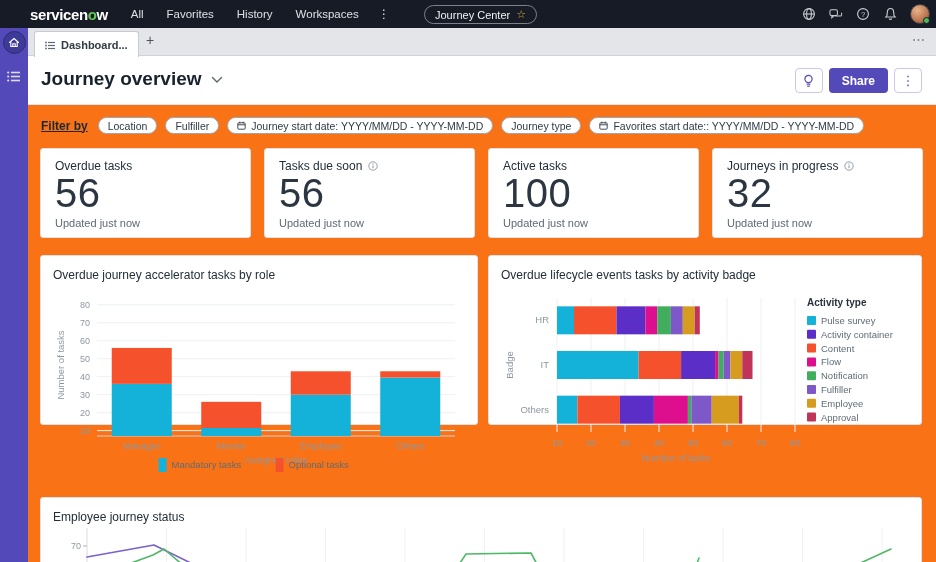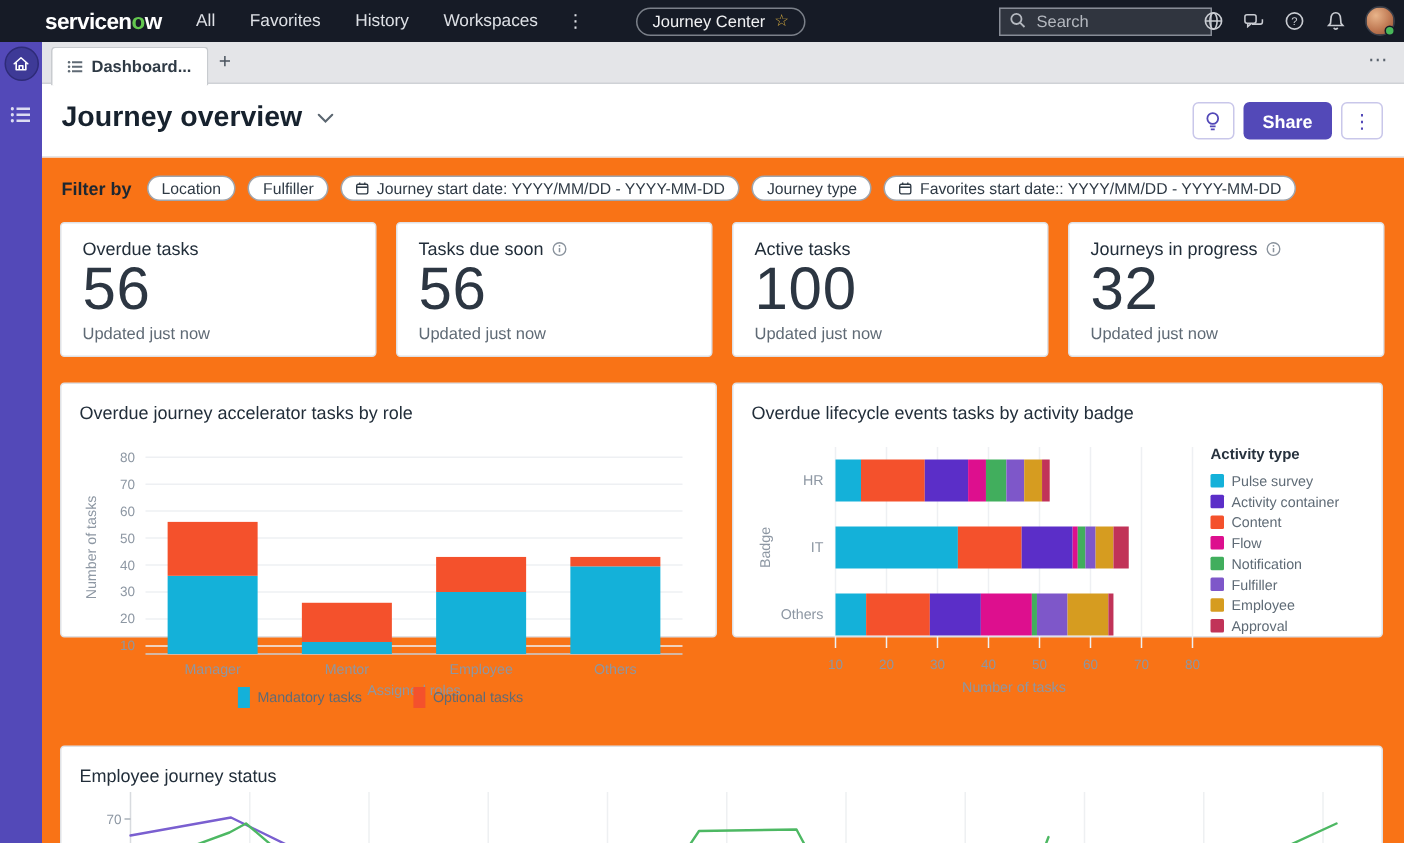--- a/index.html
+++ b/index.html
@@ -65,21 +65,21 @@
   .page-title { font-size:19px; font-weight:700; color:#17222e; }
   .header-actions { position:absolute; right:14px; top:12px; display:flex; gap:6px; }
   .btn-outline { width:28px; height:25px; border:1px solid #c9c7ea; border-radius:4px;
     background:#fff; display:flex; align-items:center; justify-content:center;
     color:#5349b8; cursor:pointer; font-size:13px; }
   .btn-share { height:25px; padding:0 13px; background:#5349b8; color:#ffffff;
     border:none; border-radius:4px; font-size:12px; font-weight:700; cursor:pointer;
     font-family:"Liberation Sans",sans-serif; }
   .filter-row { position:absolute; left:13px; top:61px; display:flex;
     align-items:center; gap:8px; }
-  .filter-label { font-size:12px; font-weight:700; color:#1d2731; margin-right:2px; }
+  .filter-label { font-size:12px; font-weight:700; color:#1d2731; margin-right:2px;text-decoration:underline; }
   .pill { height:17px; border:1px solid #9fa5ad; border-radius:9px; background:#fff;
     display:flex; align-items:center; padding:0 9px; gap:5px; font-size:10.5px;
     color:#2f3a45; cursor:pointer; white-space:nowrap; }
   .kpi-row { position:absolute; left:12px; top:92px; display:flex; gap:13px; }
   .kpi { width:211px; height:90px; background:#ffffff; border:1px solid #dfe1e5;
     border-radius:3px; padding:10px 14px; }
   .kpi-title { font-size:12px; color:#222e3a; display:flex; align-items:center; gap:6px; }
   .kpi-value { font-size:40px; font-weight:100; color:#2c3642; line-height:1.02;
     letter-spacing:0.5px; }
   .kpi-updated { font-size:11px; color:#5f6a75; margin-top:3px; }
@@ -103,29 +103,20 @@
   <span class="nav-item">Favorites</span>
   <span class="nav-item">History</span>
   <span class="nav-item">Workspaces</span>
   <span class="nav-kebab">⋮</span>
 
   <div class="ws-pill">
     <span>Journey Center</span>
     <span class="star">☆</span>
   </div>
 
-  <div class="searchbox">
-    <span>
-      <svg width="11" height="11" viewBox="0 0 11 11">
-          <circle cx="4.6" cy="4.6" r="3.4" fill="none" stroke="#b4b8bf" stroke-width="1.2"></circle>
-          <line x1="7.2" y1="7.2" x2="10" y2="10" stroke="#b4b8bf" stroke-width="1.2"></line>
-        </svg>
-    </span>
-    <input placeholder="Search" style="">
-  </div>
 
   <div class="nav-icons">
     <span class="nav-icon">
       <svg width="14" height="14" viewBox="0 0 14 14">
           <circle cx="7" cy="7" r="5.4" fill="none" stroke="#c9ccd2" stroke-width="1.1"></circle>
           <ellipse cx="7" cy="7" rx="2.4" ry="5.4" fill="none" stroke="#c9ccd2" stroke-width="1.1"></ellipse>
           <line x1="1.6" y1="7" x2="12.4" y2="7" stroke="#c9ccd2" stroke-width="1.1"></line>
         </svg>
     </span>
     <span class="nav-icon">

